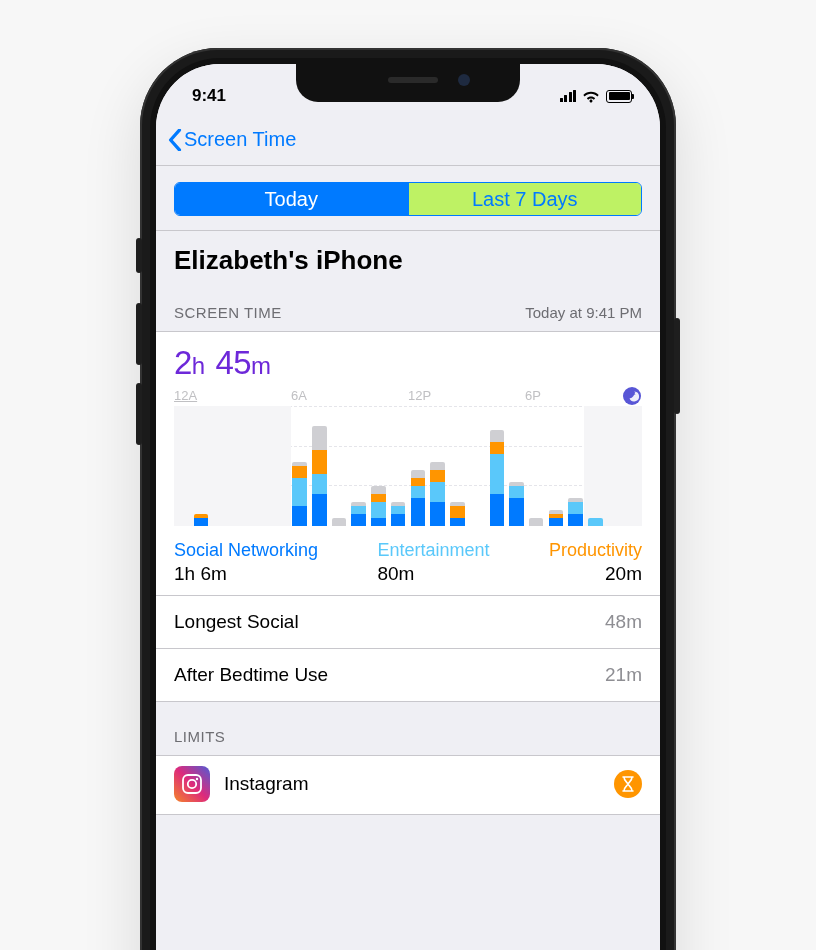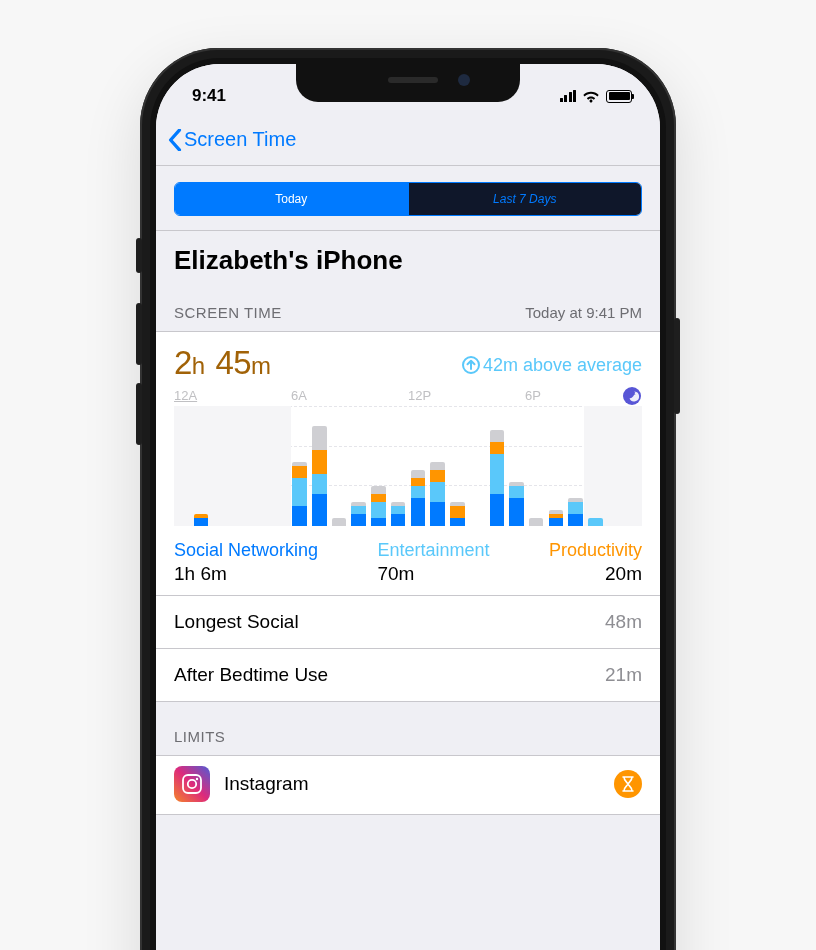--- a/index.html
+++ b/index.html
@@ -134,24 +134,24 @@
   .segment {
     display:flex;
     border:1px solid #007aff;
     border-radius:6px;
     overflow:hidden;
     height:34px;
   }
   .segment-item{
     flex:1;
     display:flex;align-items:center;justify-content:center;
-    font-size:12px;
+    font-size:20px;
   }
   .segment-item.active{ background:#007aff; color:#fff;}
-  .segment-item.inactive{ color:#007aff; background:#0f172a;font-style:italic;}
+  .segment-item.inactive{ color:#007aff; background:#bef264;}
   .segment-item + .segment-item{ border-left:1px solid #007aff;}
 
   
   .device-title{
     padding: 14px 18px 2px 18px;
     font-size:26px; font-weight:700;
     background:#efeff4;
     color:#000;
   }
   .section-header{
@@ -163,21 +163,21 @@
   .section-header .label{ letter-spacing:0.5px; text-transform:uppercase; font-size:15px;}
 
   
   .card{ background:#fff;}
   .chart-card{ padding: 12px 18px 10px 18px; border-top:1px solid #c8c7cc;}
   .chart-topline{
     display:flex; justify-content:space-between; align-items:baseline;
     margin-bottom:6px;
   }
   .total-time{
-    font-size:33px; font-weight:400; color:#a16207; letter-spacing:-0.5px;
+    font-size:33px; font-weight:400; color:#6d28d9; letter-spacing:-0.5px;
     font-family: "Helvetica Neue", Helvetica, Arial, sans-serif;
   }
   .total-time .h{font-size:33px}
   .total-time .u{font-size:24px; margin-right:2px}
   .delta{
     color:#5ac8fa; font-size:18px;
     display:flex;align-items:center;gap:3px;
   }
   .delta svg{flex:0 0 auto}
 
@@ -328,27 +328,20 @@
 
       <div class="section-header">
         <span class="label">SCREEN TIME</span>
         <span>Today at 9:41 PM</span>
       </div>
 
       <div class="card chart-card">
         <div class="chart-topline">
           <div class="total-time">
             <span class="h">2</span><span class="u">h</span> <span class="h">45</span><span class="u">m</span>
-          </div>
-          <div class="delta">
-            <svg width="18" height="18" viewBox="0 0 18 18">
-              <circle cx="9" cy="9" r="8" fill="none" stroke="#5ac8fa" stroke-width="2"></circle>
-              <path d="M9 13V5M5.5 8.2L9 4.7l3.5 3.5" fill="none" stroke="#5ac8fa" stroke-width="2" stroke-linecap="round" stroke-linejoin="round"></path>
-            </svg>
-            <span>42m above average</span>
           </div>
         </div>
 
         <div class="x-labels" id="x-labels">
           <span class="moon-icn">
             <svg width="20" height="20" viewBox="0 0 20 20">
               <circle cx="10" cy="10" r="9" fill="#5856d6"></circle>
               <path d="M12.5 5.5a5 5 0 1 1-5 7 6 6 0 0 0 5-7z" fill="#fff" opacity="0.9"></path>
               <text x="11" y="9" font-size="5" fill="#5856d6" font-weight="700">z</text>
             </svg>
@@ -454,21 +447,21 @@
             <div class="bar"></div>
           </div>
 
         <div class="legend">
           <div class="legend-col">
             <span class="name lg-social">Social Networking</span>
             <span class="val">1h 6m</span>
           </div>
           <div class="legend-col">
             <span class="name lg-ent">Entertainment</span>
-            <span class="val">70m</span>
+            <span class="val">80m</span>
           </div>
           <div class="legend-col" style="align-items:flex-end">
             <span class="name lg-prod">Productivity</span>
             <span class="val">20m</span>
           </div>
         </div>
       </div>
 
       <div class="list-row">
         <span>Longest Social</span>

